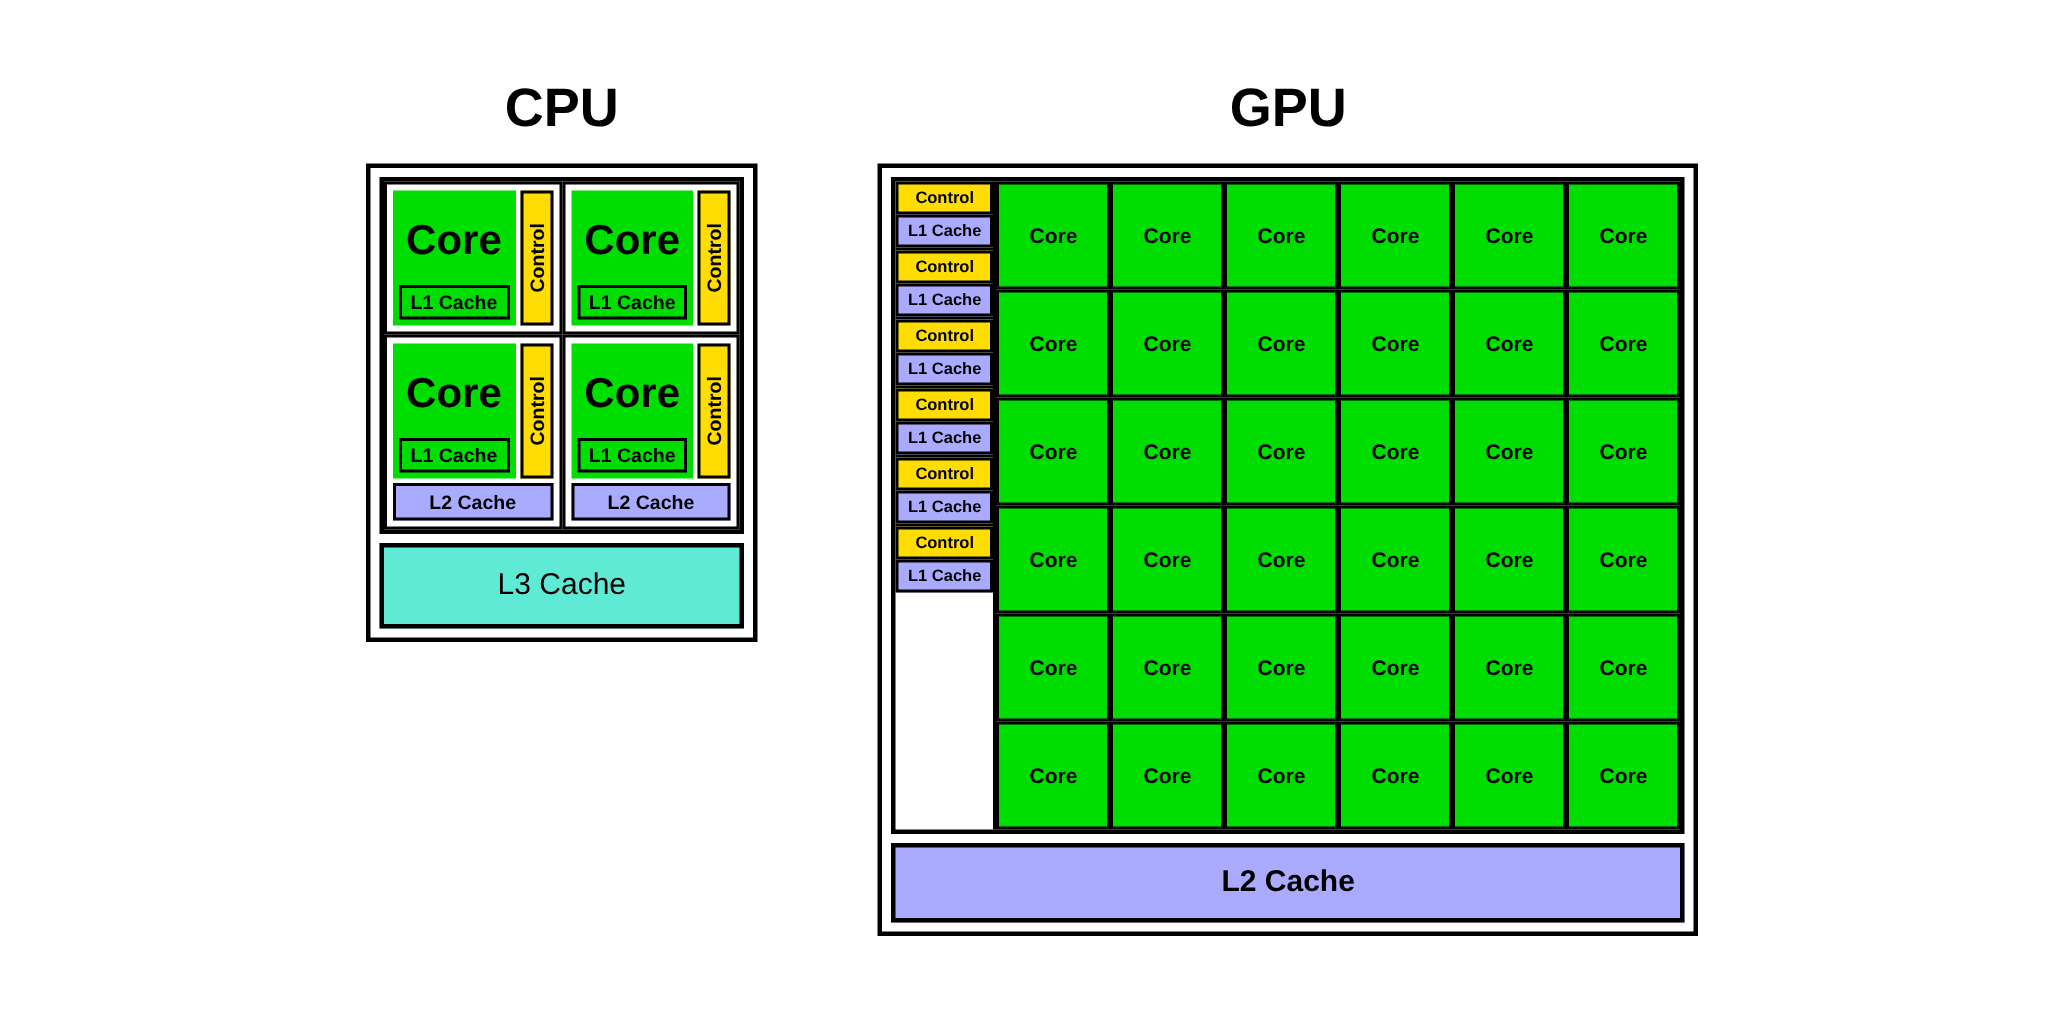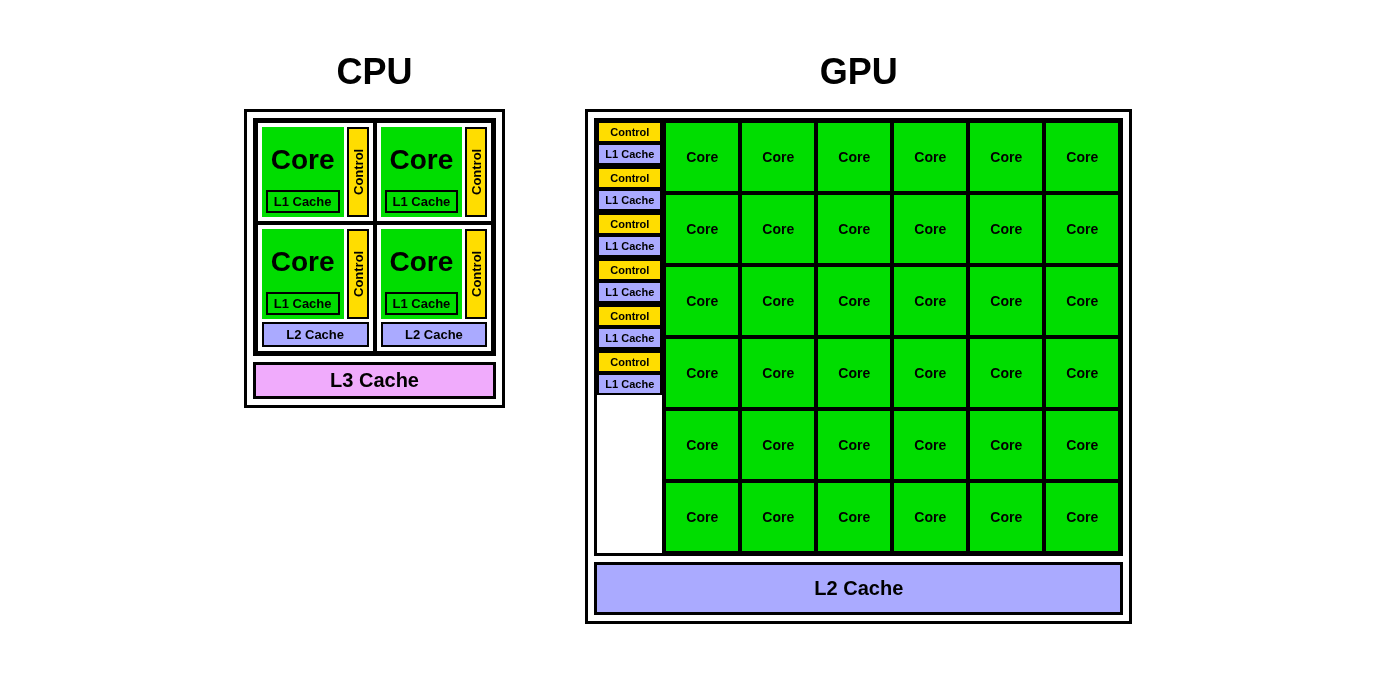--- a/index.html
+++ b/index.html
@@ -97,21 +97,21 @@
               <div style="font-size:28px; font-weight:bold; text-align:center; flex:1; display:flex; align-items:center; justify-content:center;">Core</div>
               <div style="background:#00dd00; border:2px solid black; padding:2px 6px; font-size:13px; font-weight:bold; text-align:center;">L1 Cache</div>
             </div>
             <div style="background:#ffdd00; border:2px solid black; writing-mode:vertical-rl; transform:rotate(180deg); font-size:13px; font-weight:bold; padding:4px 2px; display:flex; align-items:center; justify-content:center; width:22px;">Control</div>
           </div>
           <div style="background:#aaaaff; border:2px solid black; padding:3px 6px; font-size:13px; font-weight:bold; text-align:center; margin-top:3px;">L2 Cache</div>
         </div>
 
       </div>
 
-      <div style="background:#f0abfc; border:3px solid black; padding:4px; font-size:20px; font-weight:bold; text-align:center; margin-top:6px;">L3 Cache</div>
+      <div style="background:#5eead4; border:3px solid black; padding:14px; font-size:20px; font-weight:normal; text-align:center; margin-top:6px;">L3 Cache</div>
     </div>
   </div>
 
   <div class="diagram-section">
     <div class="diagram-title">GPU</div>
     <div class="gpu-outer">
       <div style="border:3px solid black; display:flex; flex-direction:row;">
 
         <div style="display:flex; flex-direction:column; border-right:2px solid black;">
 

